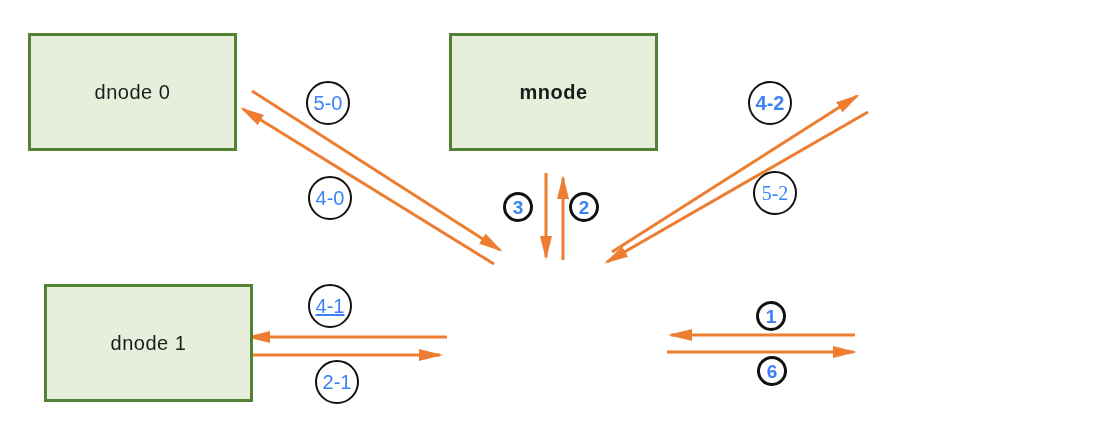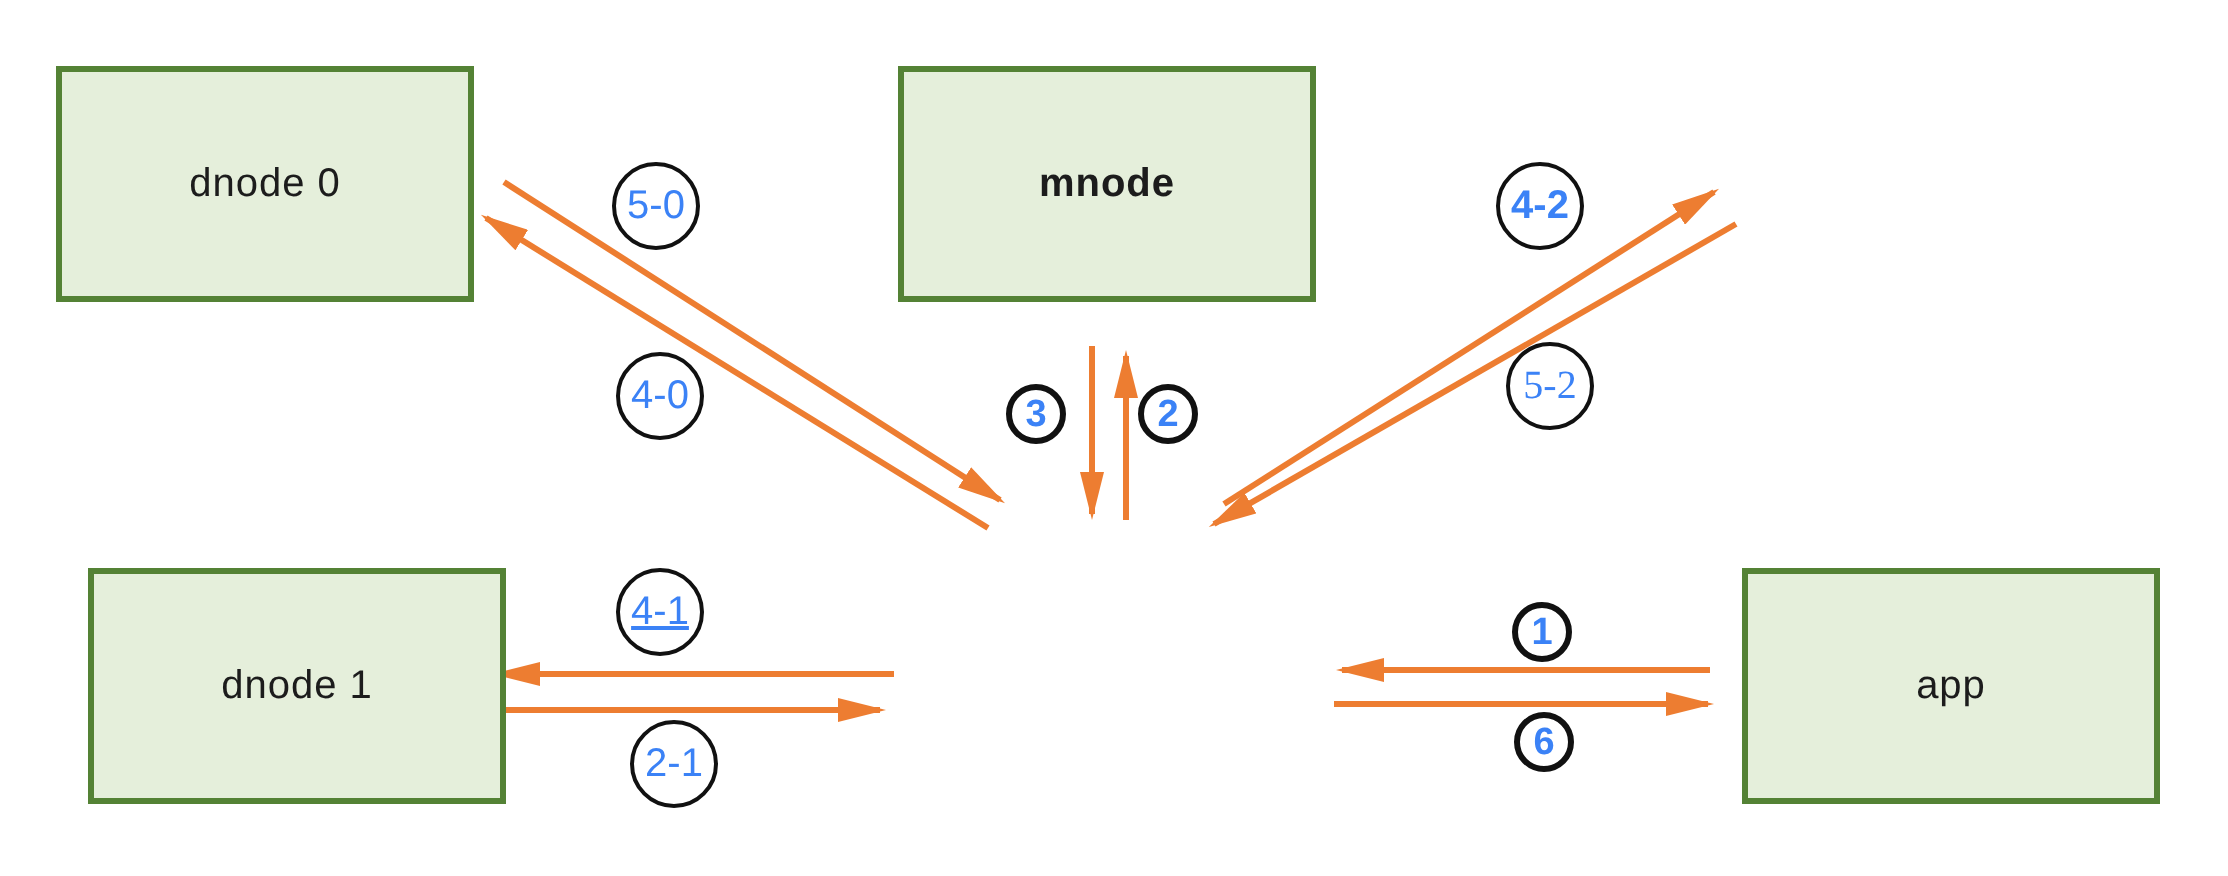--- a/index.html
+++ b/index.html
@@ -108,23 +108,20 @@
 
   <div class="node n-dnode0">
     <span class="node-label">dnode 0</span>
   </div>
   <div class="node n-mnode">
     <span class="node-label">mnode</span>
   </div>
   <div class="node n-dnode1">
     <span class="node-label">dnode 1</span>
   </div>
-  <div class="node n-app">
-    <span class="node-label">app</span>
-  </div>
 
   <div class="elabel small l-1">1</div>
   <div class="elabel small l-2">2</div>
   <div class="elabel small l-3">3</div>
   <div class="elabel big l-40">4-0</div>
   <div class="elabel big l-50">5-0</div>
   <div class="elabel big l-41">4-1</div>
   <div class="elabel big l-51">2-1</div>
   <div class="elabel big l-42">4-2</div>
   <div class="elabel big l-52">5-2</div>

